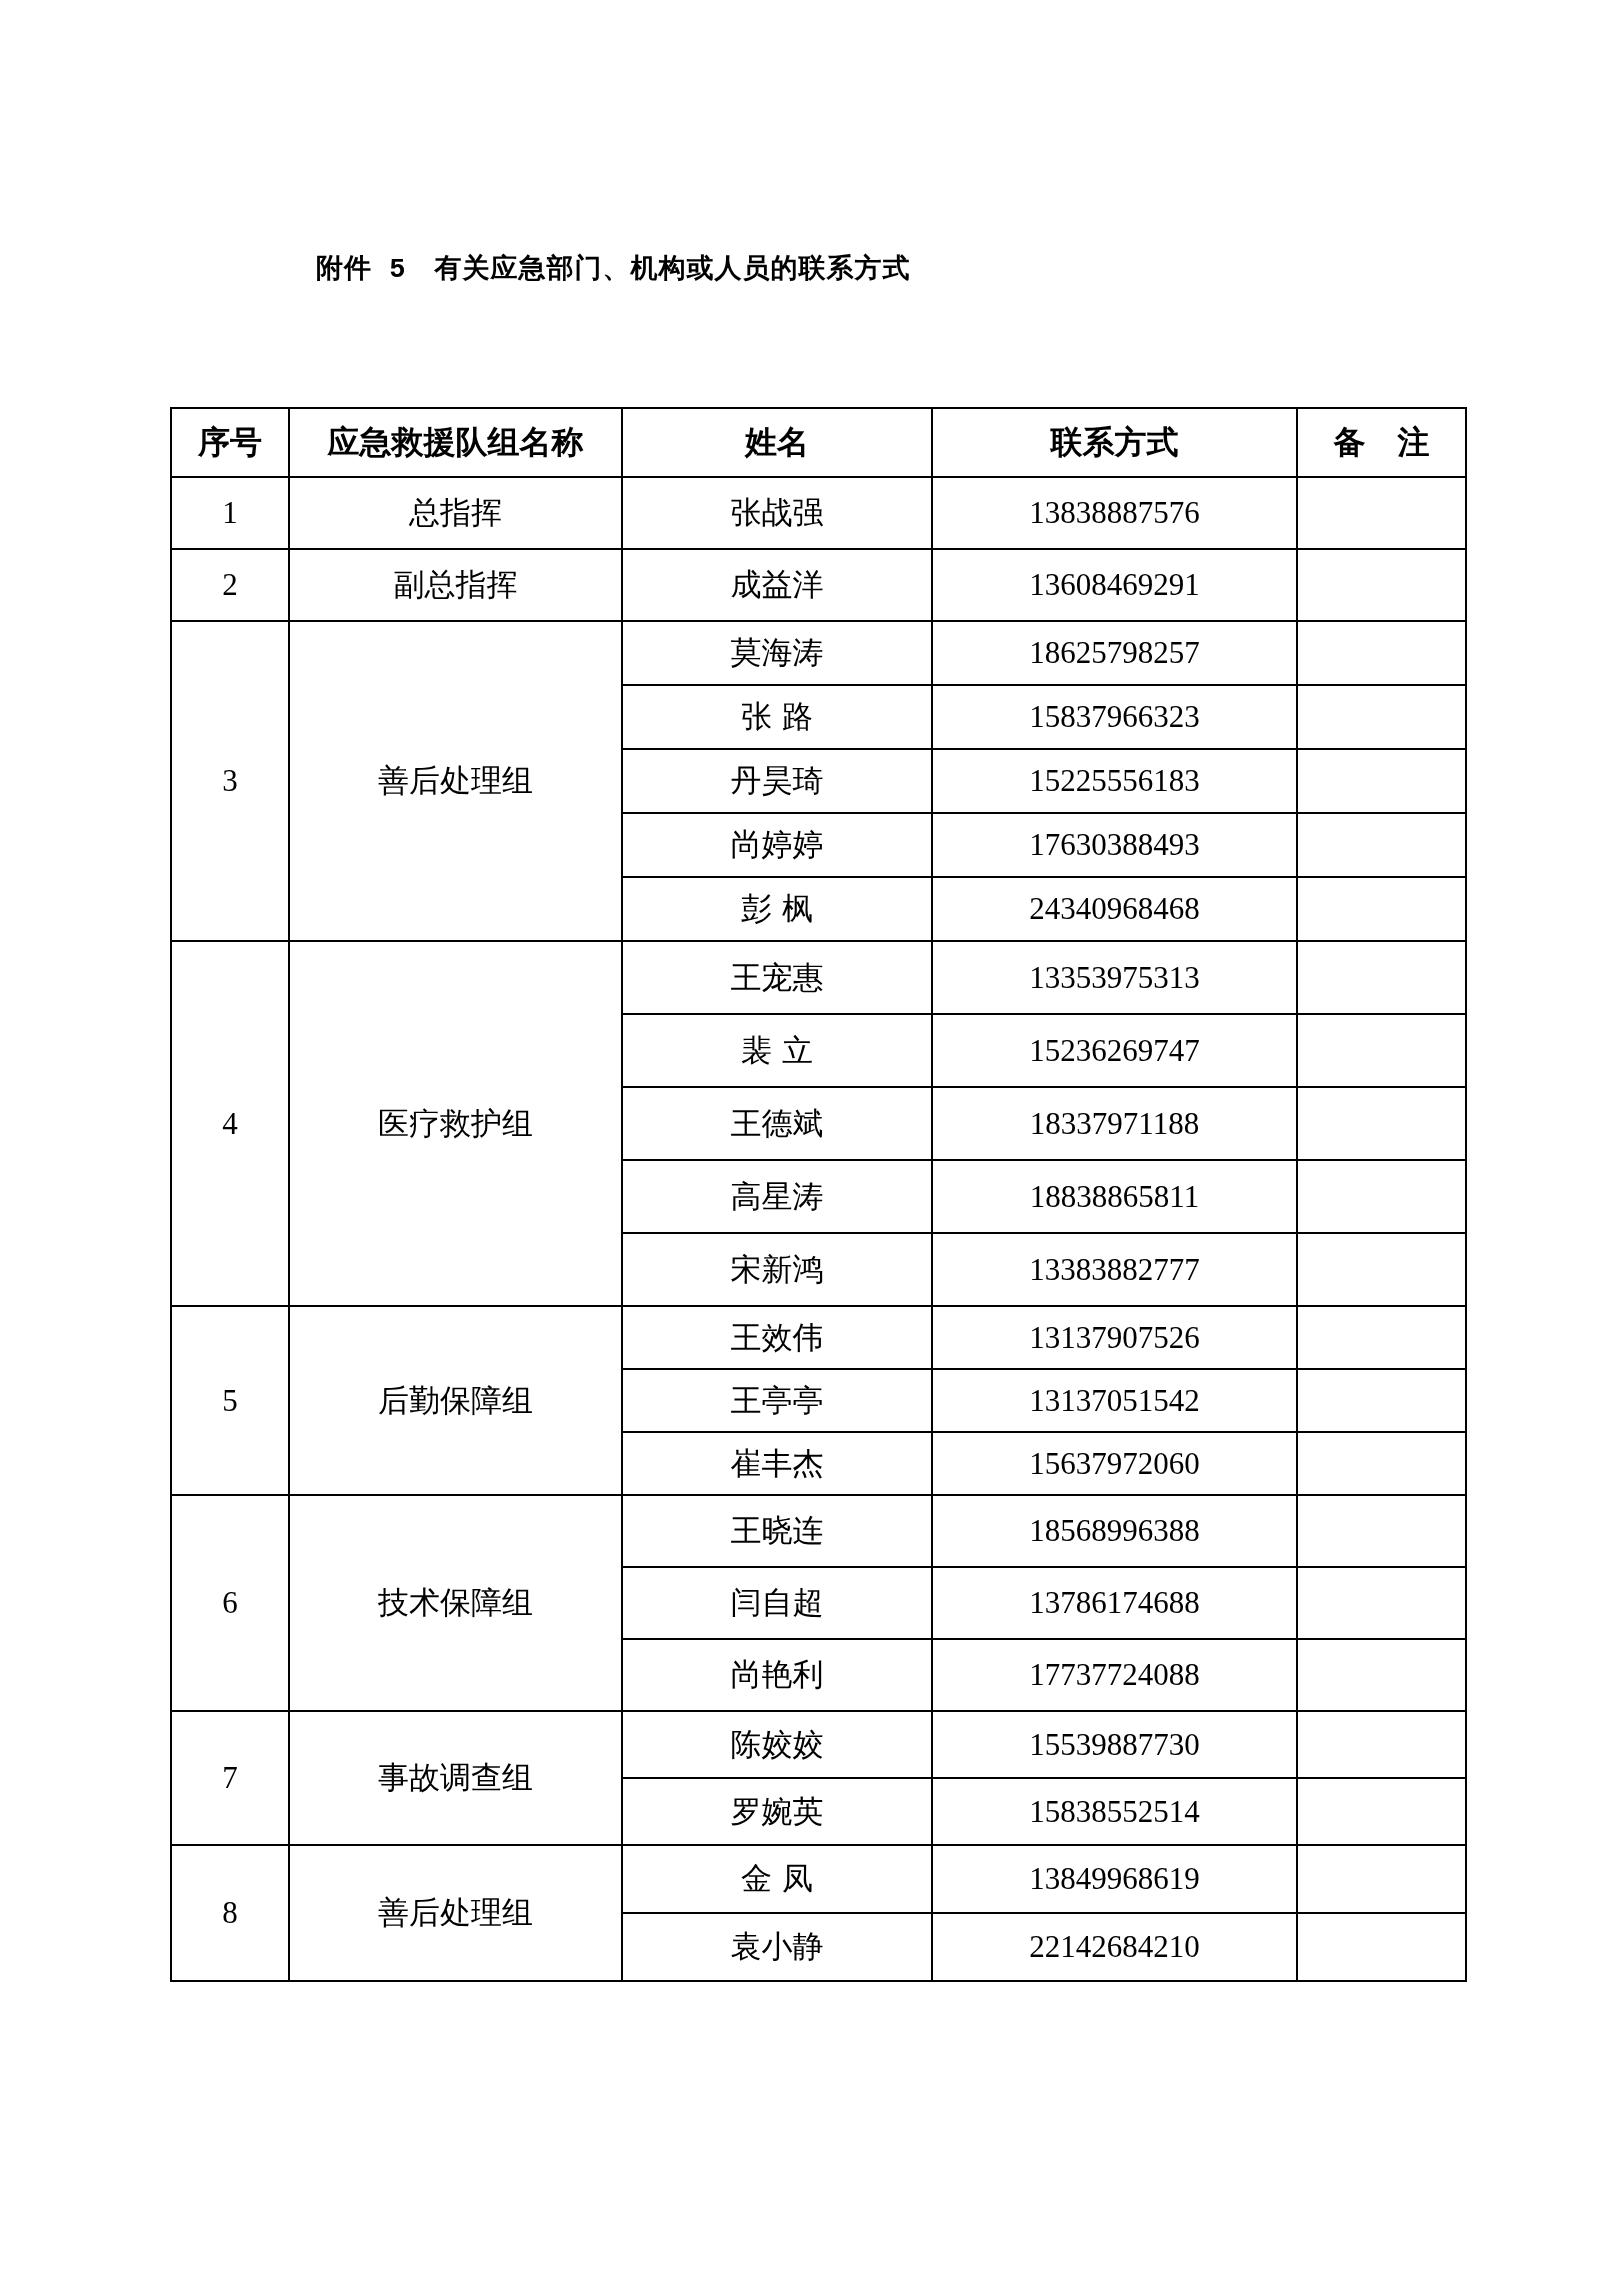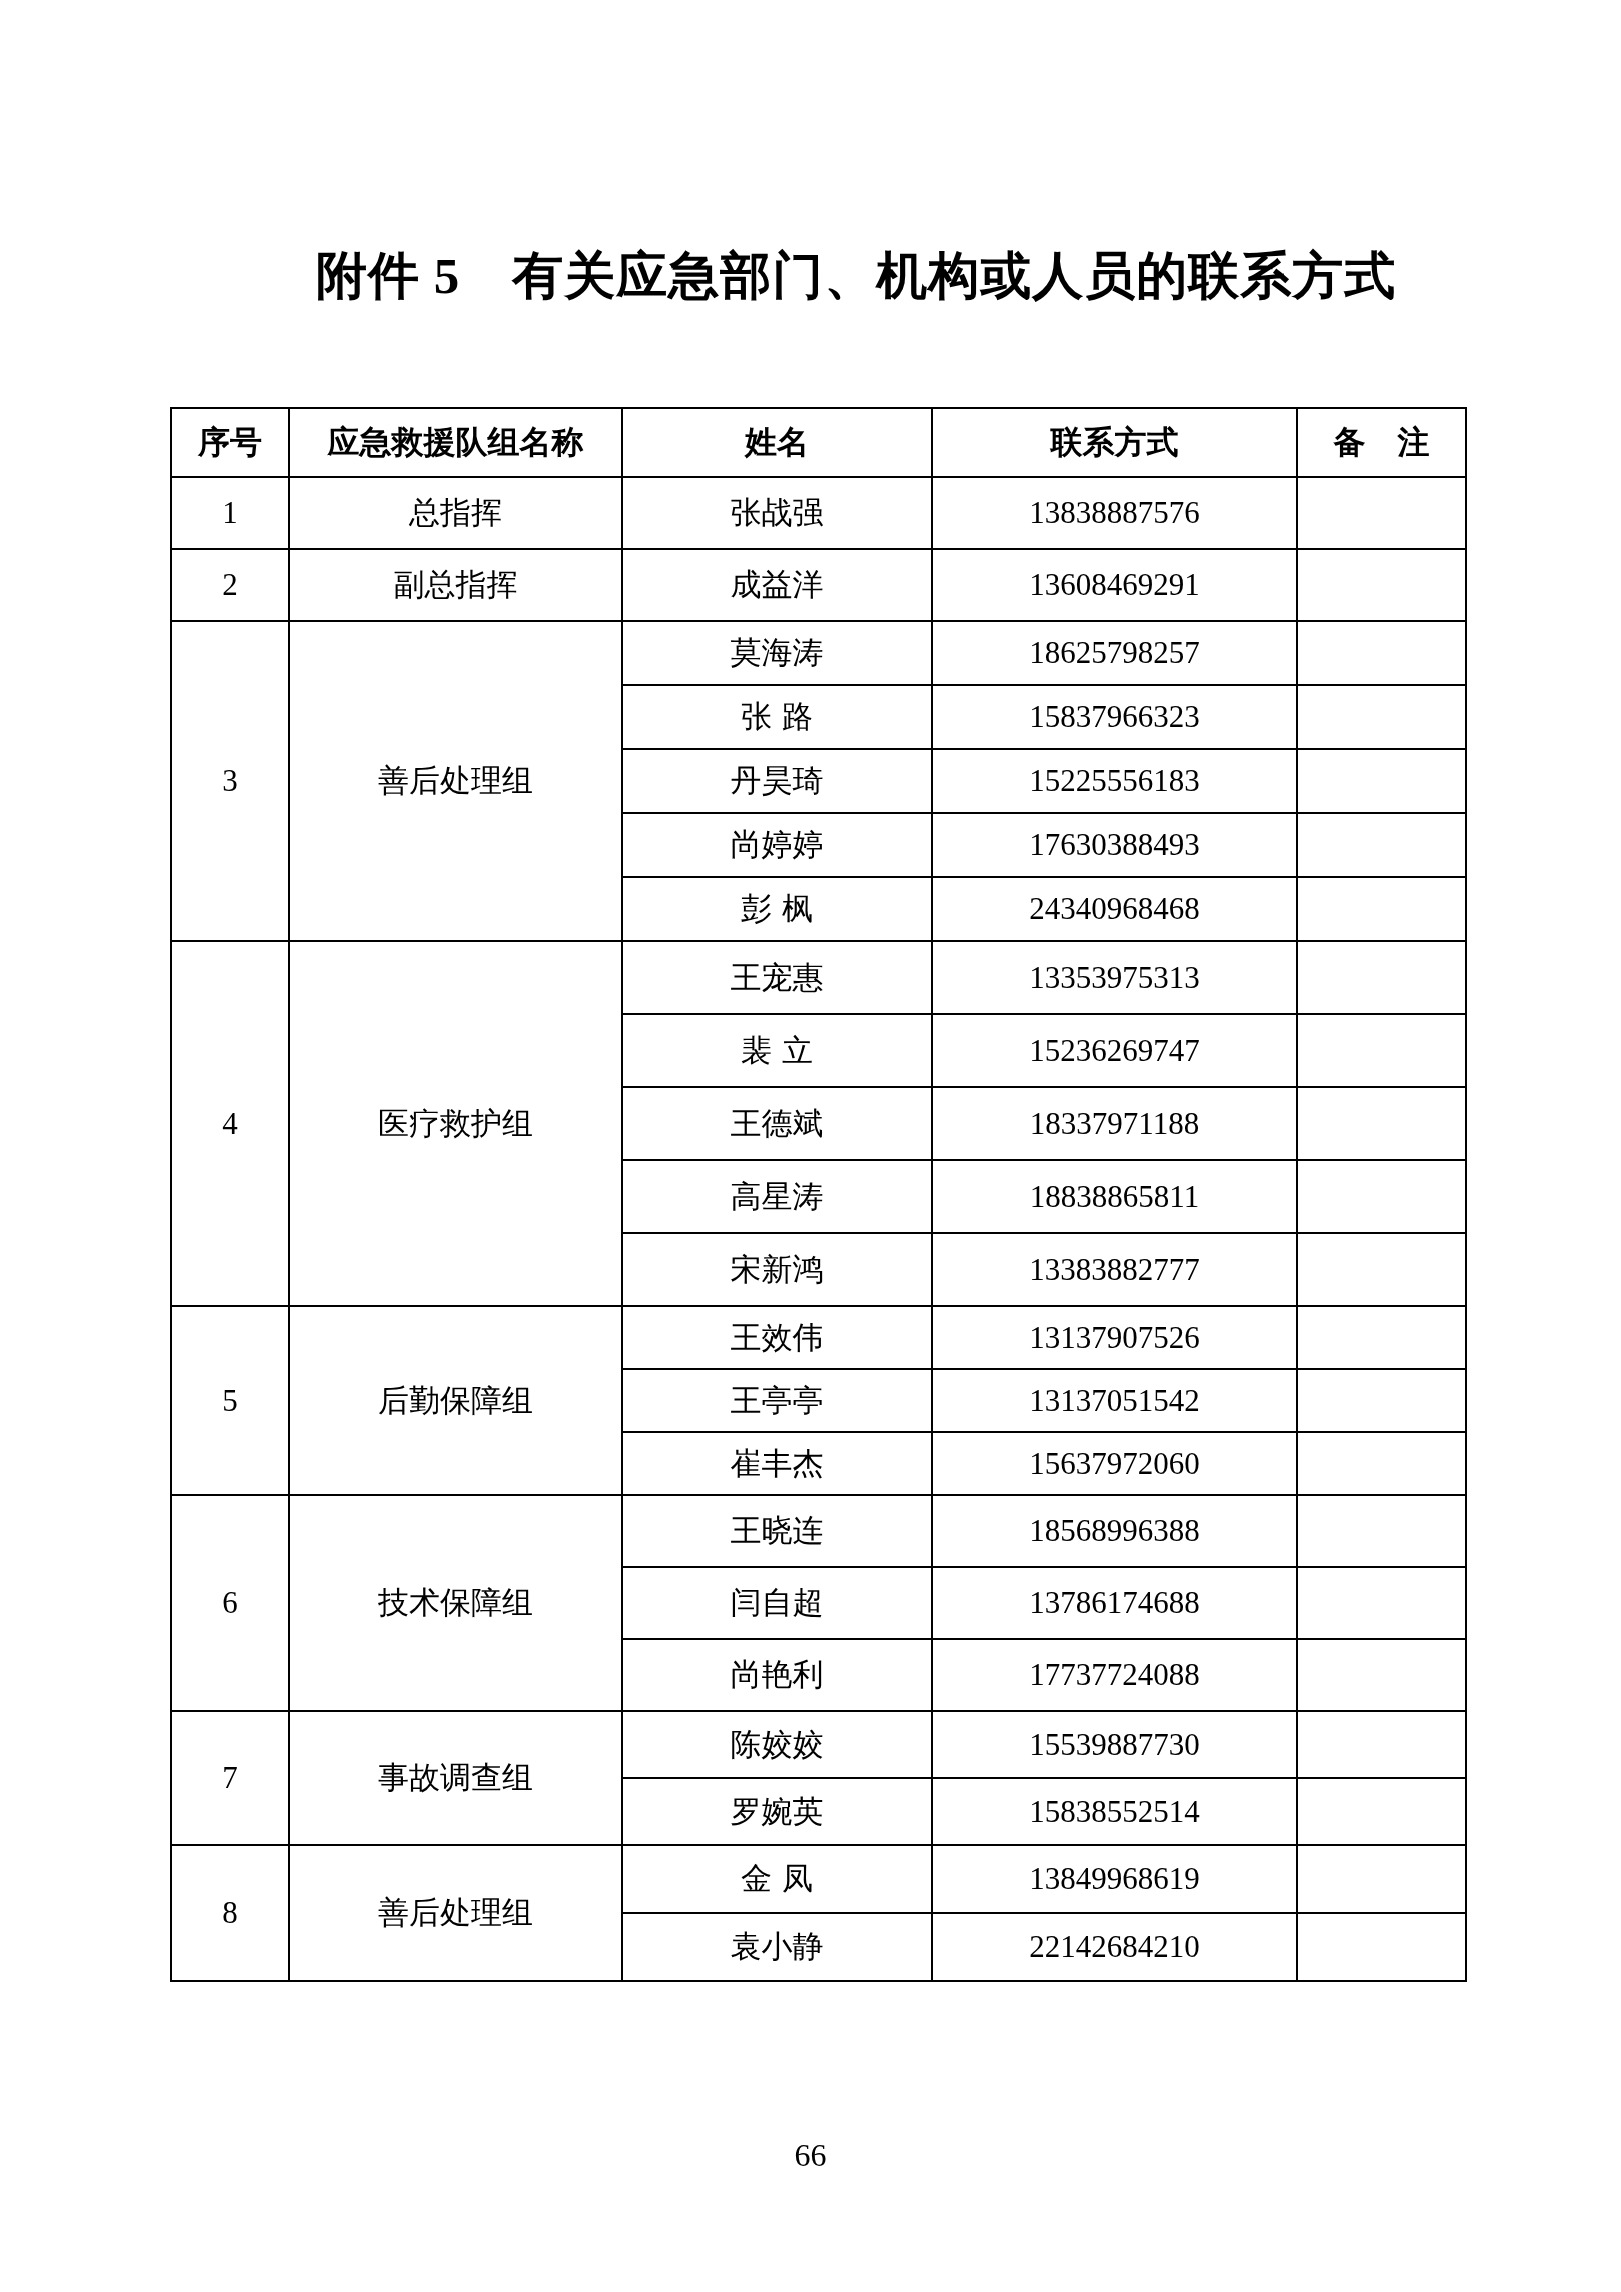--- a/index.html
+++ b/index.html
@@ -13,24 +13,24 @@
     height: 2293px;
     margin: 0 auto;
     background: #ffffff;
     font-family: "Liberation Serif", "DejaVu Serif", serif;
     color: #000;
     overflow: hidden;
   }
   .doc-title {
     position: absolute;
     left: 316px;
-    top: 245px;
-    font-family: Liberation Serif, serif;
+    top: 254px;
+    font-family: Liberation Mono, monospace;
     font-weight: 700;
-    font-size: 51px;
+    font-size: 27px;
     line-height: 1.25;
     letter-spacing: 1px;
     white-space: nowrap;
   }
   .doc-subtitle {
     position: absolute;
     left: 0;
     right: 0;
     top: 339px;
     text-align: center;
@@ -235,16 +235,15 @@
           <td></td>
         </tr>
         <tr class="g7">
           <td>袁小静</td>
           <td>22142684210</td>
           <td></td>
         </tr>
       </tbody>
   </table>
 
-  <div class="page-number">66</div>
 
 </div>
 
 
 </body></html>

